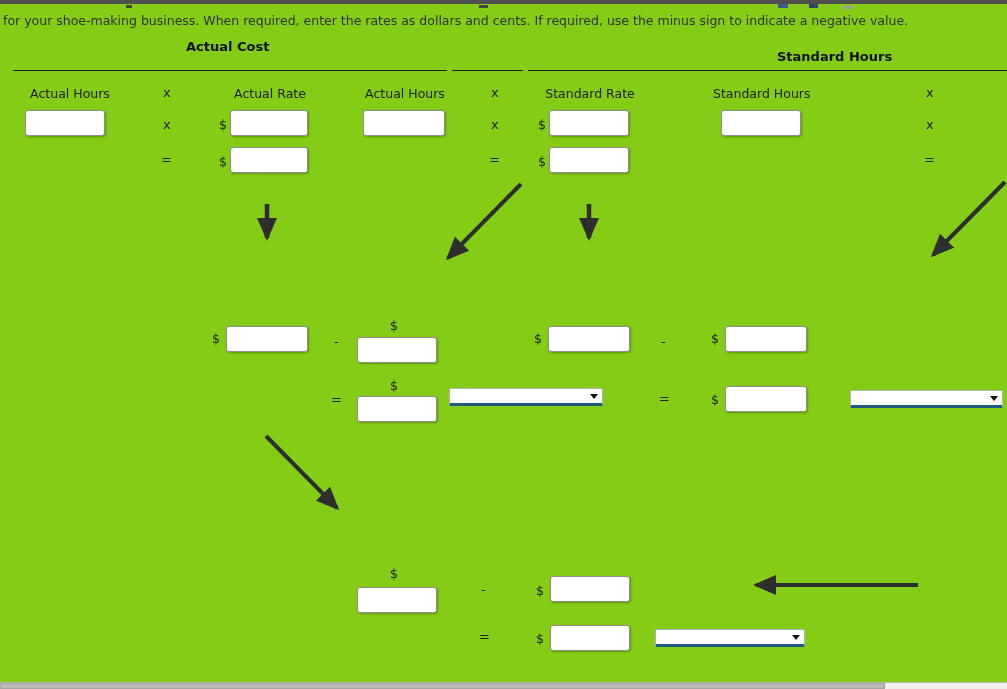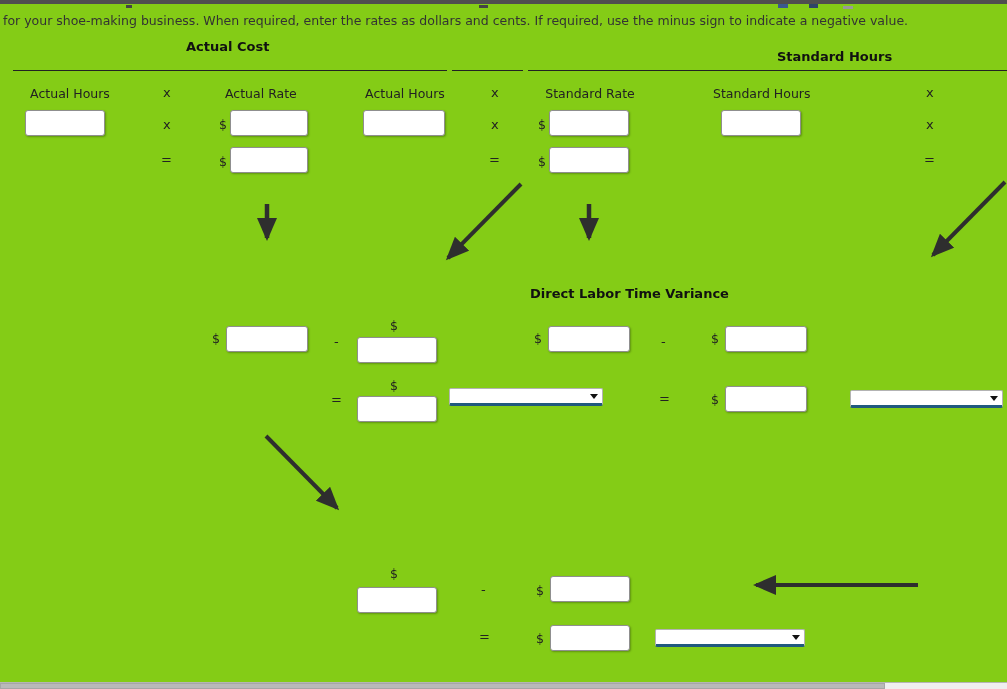--- a/index.html
+++ b/index.html
@@ -54,21 +54,21 @@
 
   <div class="abs ghead nw" style="left:186px;top:39px;">Actual Cost</div>
   <div class="abs ghead nw" style="left:777px;top:49px;">Standard Hours</div>
 
   <div class="abs uline" style="left:13px;top:70px;width:434px;"></div>
   <div class="abs uline" style="left:452px;top:70px;width:71px;"></div>
   <div class="abs uline" style="left:528px;top:70px;width:479px;"></div>
 
   <div class="abs collbl nw" style="left:25px;top:86px;width:90px;text-align:center;">Actual Hours</div>
   <div class="abs sym" style="left:163px;top:85px;">x</div>
-  <div class="abs collbl nw" style="left:225px;top:86px;width:90px;">Actual Rate</div>
+  <div class="abs collbl nw" style="left:225px;top:86px;width:90px;text-align:center;">Actual Rate</div>
   <div class="abs collbl nw" style="left:360px;top:86px;width:90px;text-align:center;">Actual Hours</div>
   <div class="abs sym" style="left:491px;top:85px;">x</div>
   <div class="abs collbl nw" style="left:545px;top:86px;width:90px;text-align:center;">Standard Rate</div>
   <div class="abs collbl nw" style="left:713px;top:86px;width:96px;text-align:center;">Standard Hours</div>
   <div class="abs sym" style="left:926px;top:85px;">x</div>
 
   <input class="abs tbox" style="left: 25px; top: 110px; width: 80px;" value="">
   <div class="abs sym" style="left:163px;top:117px;">x</div>
   <div class="abs dollar" style="left:213px;top:117px;width:14px;text-align:right;">$</div>
   <input class="abs tbox" style="left: 230px; top: 110px; width: 78px;" value="">
@@ -107,21 +107,20 @@
   <div class="abs dollar" style="left:390px;top:318px;">$</div>
   <input class="abs tbox" style="left: 357px; top: 337px; width: 80px;" value="">
   <div class="abs sym" style="left:331px;top:392px;">=</div>
   <div class="abs dollar" style="left:390px;top:378px;">$</div>
   <input class="abs tbox" style="left: 357px; top: 396px; width: 80px;" value="">
   <div class="abs dd" style="left:449px;top:388px;width:154px;">
     <span class="val"></span>
     <span class="tri"></span>
   </div>
 
-  <div class="abs sect nw" style="left:530px;top:286px;">Direct Labor Time Variance</div>
   <div class="abs dollar" style="left:528px;top:331px;width:14px;text-align:right;">$</div>
   <input class="abs tbox" style="left: 548px; top: 326px; width: 82px;" value="">
   <div class="abs sym" style="left:661px;top:334px;">-</div>
   <div class="abs dollar" style="left:705px;top:331px;width:14px;text-align:right;">$</div>
   <input class="abs tbox" style="left: 725px; top: 326px; width: 82px;" value="">
   <div class="abs sym" style="left:659px;top:391px;">=</div>
   <div class="abs dollar" style="left:705px;top:392px;width:14px;text-align:right;">$</div>
   <input class="abs tbox" style="left: 725px; top: 386px; width: 82px;" value="">
   <div class="abs dd" style="left:850px;top:390px;width:153px;">
     <span class="val"></span>

